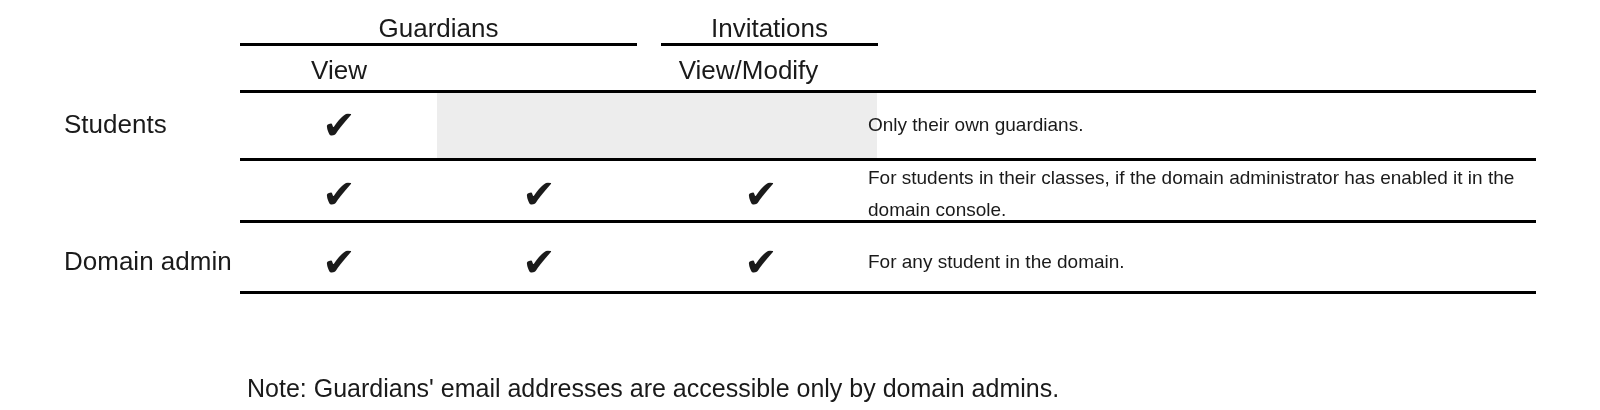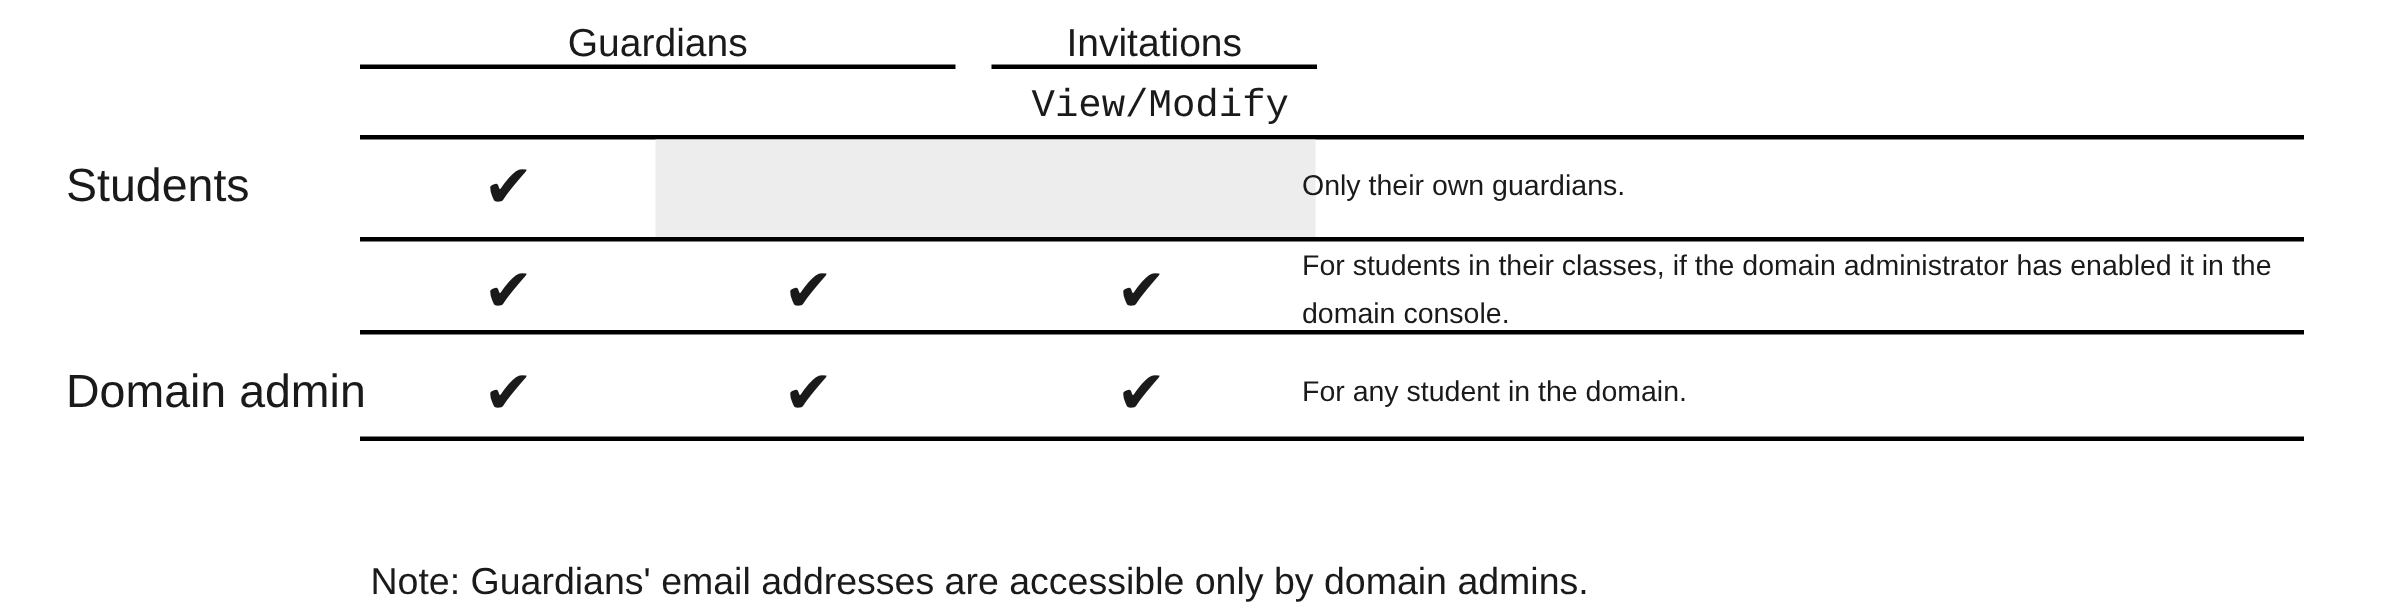--- a/index.html
+++ b/index.html
@@ -53,37 +53,37 @@
     position: absolute;
     top: 54px;
     height: 32px;
     font-size: 26px;
     line-height: 32px;
     text-align: center;
     white-space: nowrap;
   }
   #subhead-view        { left: 240px; width: 198px; }
   #subhead-modify      { left: 438px; width: 199px; }
-  #subhead-viewmodify  { left: 665px; width: 217px; font-family: Liberation Mono, monospace; }
+  #subhead-viewmodify  { left: 640px; width: 217px; }
 
   
   #shaded-cell {
     position: absolute;
     left: 437px;
     top: 93px;
     width: 440px;
     height: 65px;
     background: #ededed;
   }
 
   
   .row-label {
     position: absolute;
-    left: 44px;
-    font-size: 31px;
+    left: 64px;
+    font-size: 26px;
     line-height: 32px;
     white-space: nowrap;
   }
   #label-students     { top: 108px; }
   #label-teachers     { top: 177px; }
   #label-domain-admin { top: 245px; }
 
   
   .check {
     position: absolute;
@@ -131,20 +131,21 @@
 <body>
 
 <div id="permissions-table">
 
   <div class="group-header" id="group-invitations">Invitations</div>
   <div class="group-header" id="group-guardians">Guardians</div>
 
   <div class="rule" id="rule-guardians-group"></div>
   <div class="rule" id="rule-invitations-group"></div>
 
+  <div class="sub-header" id="subhead-view">View</div>
   <div class="sub-header" id="subhead-viewmodify">View/Modify</div>
 
   <div class="rule" id="rule-subhead"></div>
 
   <div id="shaded-cell"></div>
 
   <div class="row-label" id="label-students">Students</div>
   <div class="check col-view r-students">✔</div>
   <div class="desc" id="desc-students">Only their own guardians.</div>
 

